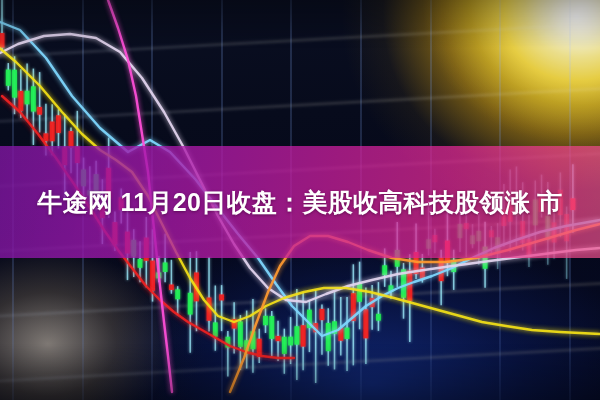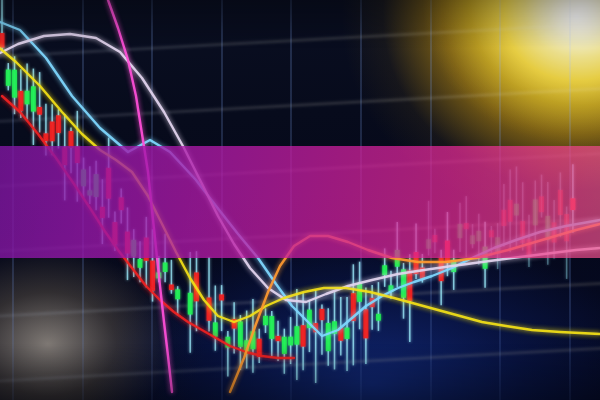--- a/index.html
+++ b/index.html
@@ -327,15 +327,16 @@
           <polyline points="108,0 118,28 128,60 136,96 142,134 148,172 152,210 156,248 160,286 164,322 168,356 172,392" fill="none" stroke="#ff4fd8" stroke-width="2.4" stroke-linecap="round" stroke-linejoin="round" opacity="0.93"></polyline>
           <polyline points="230,392 244,358 256,324 268,292 280,266 294,246 310,236 328,236 348,242 368,250 392,258 418,262 446,262 476,258 508,250 542,240 576,230 600,224" fill="none" stroke="#ff9a2e" stroke-width="2.4" stroke-linecap="round" stroke-linejoin="round" opacity="0.93"></polyline>
         </g>
     </svg>
   </div>
 
   <div class="layer" id="glow-over"></div>
   <div class="layer" id="vignette"></div>
 
   <div id="headline-band">
+    <div class="headline-line">牛途网 11月20日收盘：美股收高科技股领涨 市</div>
   </div>
 
 </div>
 
 </body></html>

